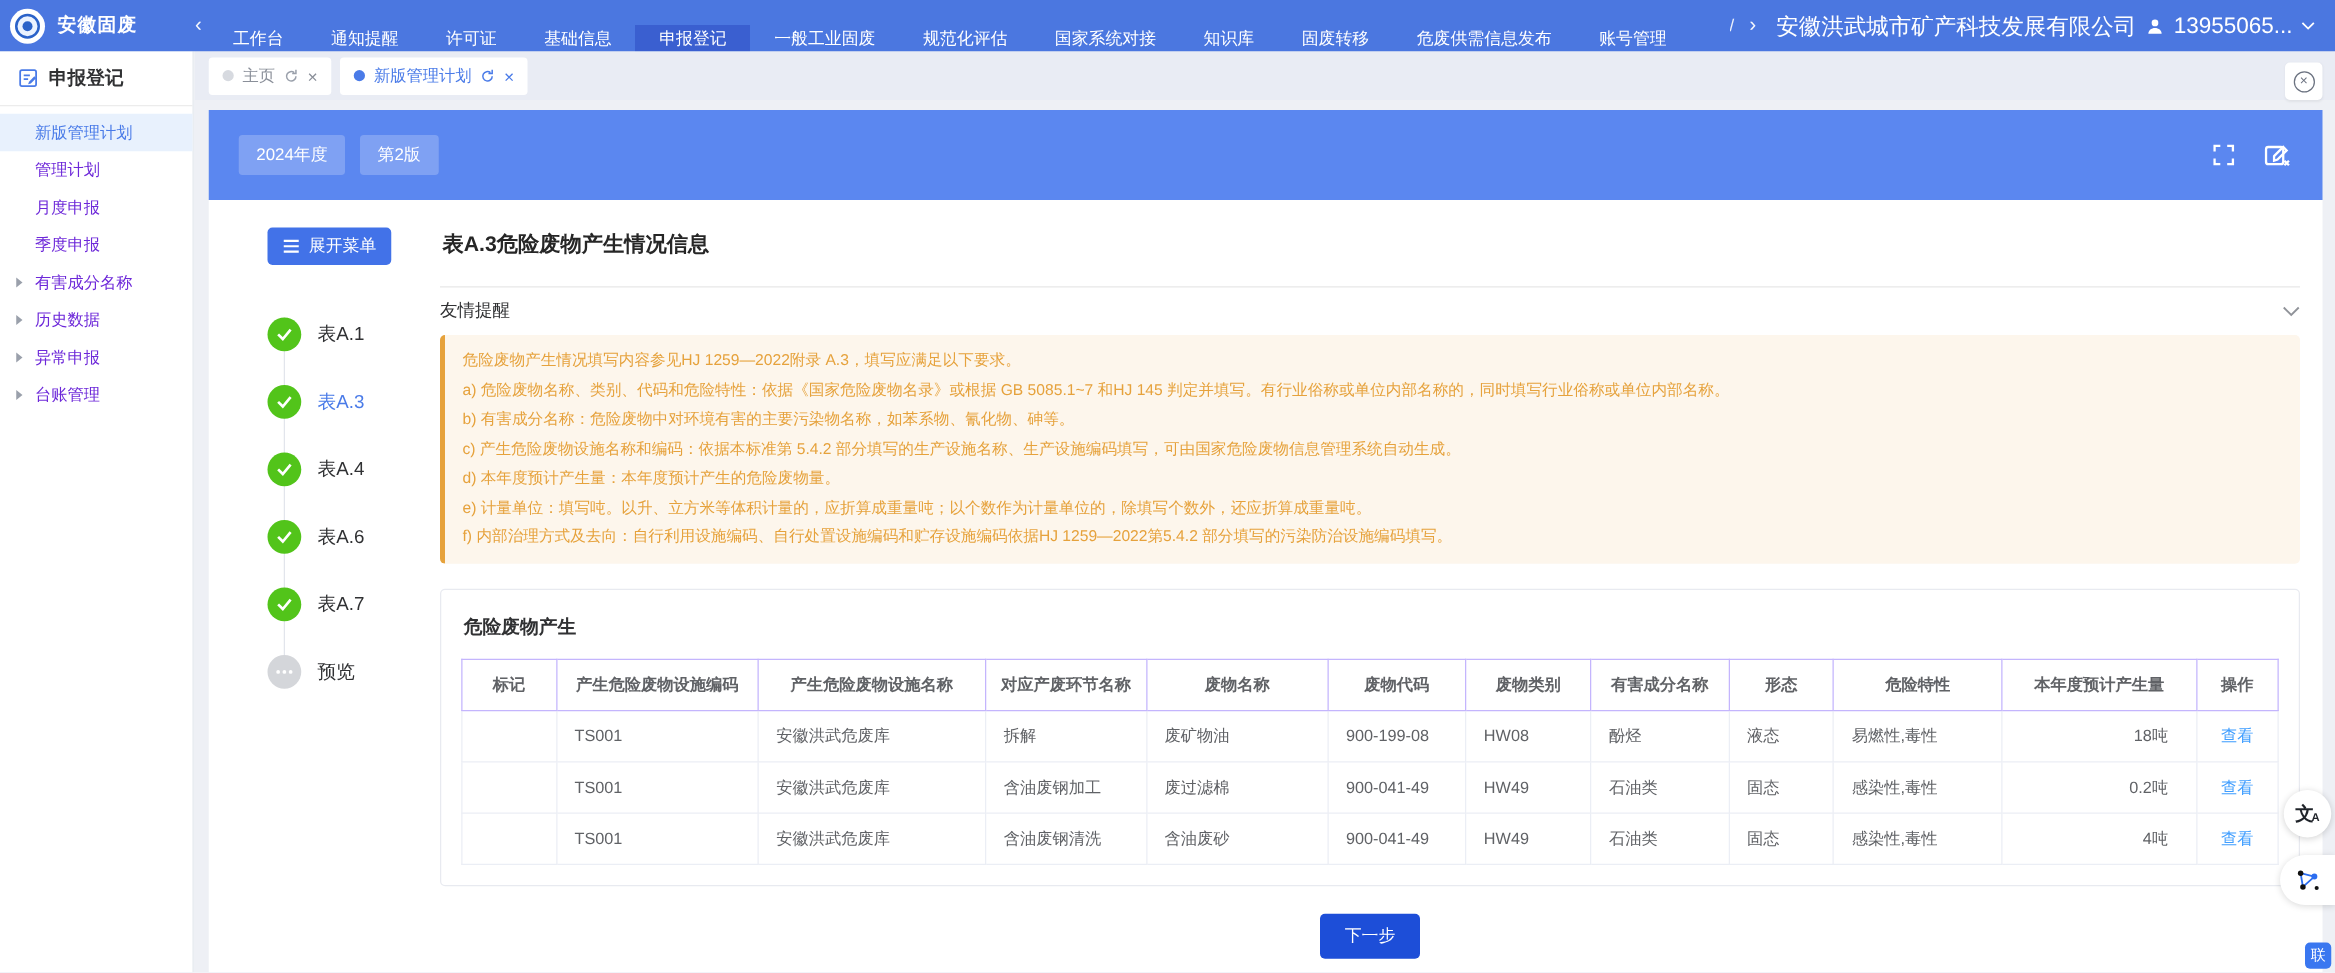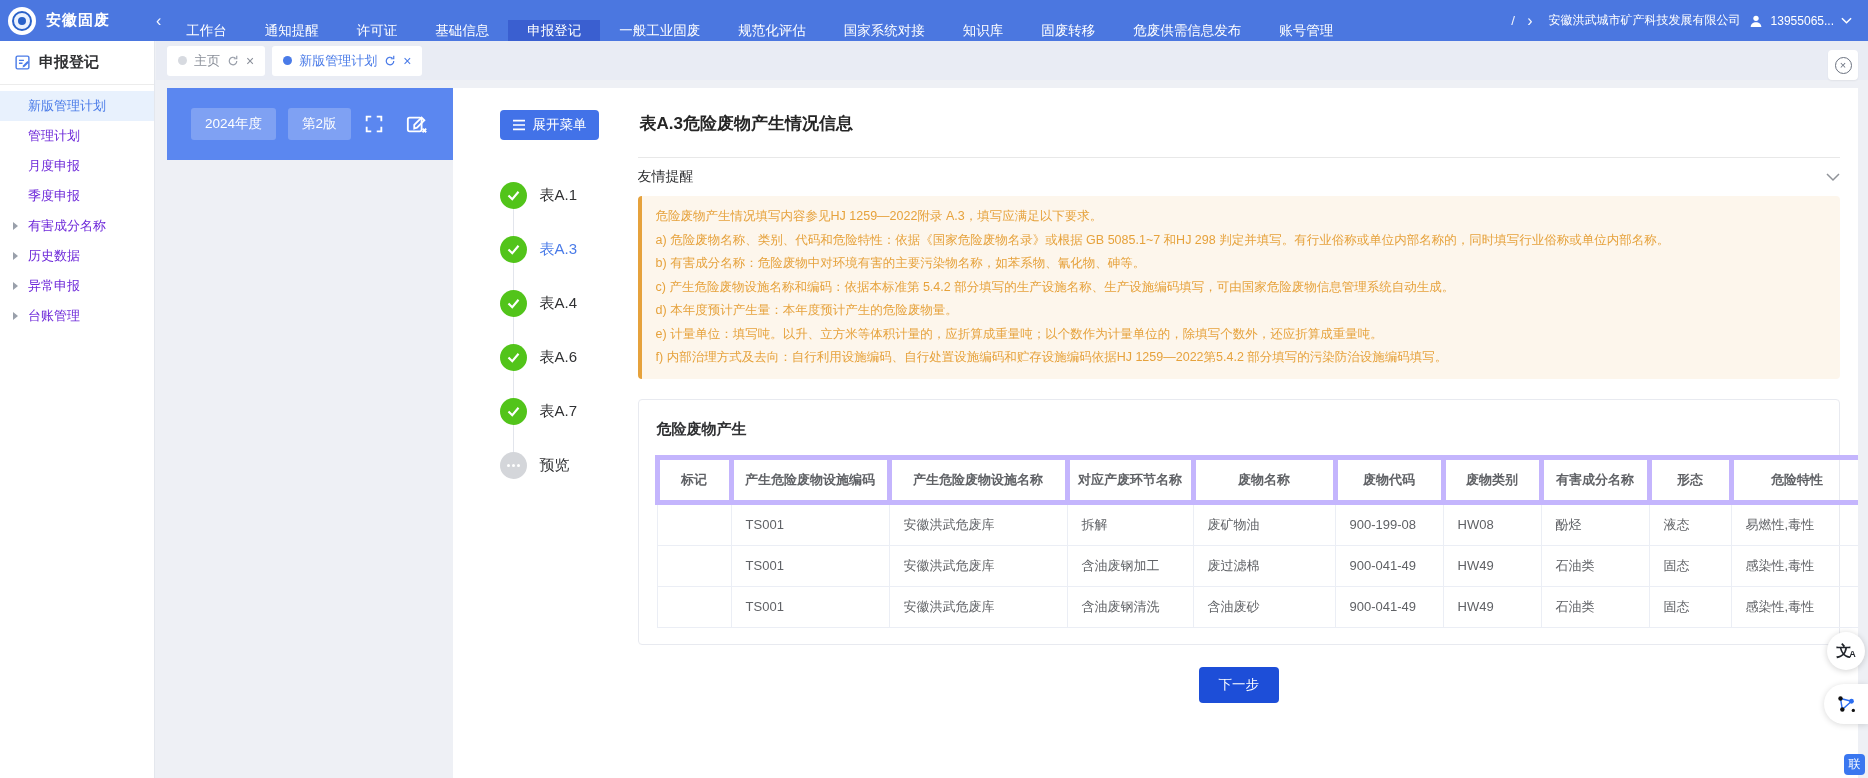--- a/index.html
+++ b/index.html
@@ -13,21 +13,21 @@
   .brand { display:flex; align-items:center; gap:10px; padding:0 14px 0 8px; min-width:150px; }
   .logo { width:28px; height:28px; border-radius:50%; background:#fff; display:flex; align-items:center; justify-content:center; }
   .logo-inner { width:20px; height:20px; border-radius:50%; border:2px solid #2a62c9; background:#eaf2ff; display:block; position:relative; }
   .logo-inner::after { content:''; position:absolute; left:4px; top:4px; width:8px; height:8px; border-radius:50%; background:#2a62c9; }
   .brand-name { font-size:15px; font-weight:bold; letter-spacing:1px; }
   .nav-arrow { font-size:16px; padding:0 6px; cursor:pointer; opacity:.95; }
   .topnav { display:flex; align-items:stretch; height:41px; flex:1; overflow:hidden; }
   .nav-item { display:flex; align-items:center; padding:0 19px; font-size:13.5px; white-space:nowrap; cursor:pointer;margin-top:20px; }
   .nav-item.active { background:#3a5fd0; }
   .nav-partial { width:10px; overflow:hidden; font-size:13.5px; opacity:.9; }
-  .account { display:flex; align-items:center; gap:7px; padding:0 16px 0 10px; font-size:12px; white-space:nowrap; }
+  .account { display:flex; align-items:center; gap:7px; padding:0 16px 0 10px; font-size:18px; white-space:nowrap; }
   .account svg { display:block; }
 
   
   .sidebar { position:absolute; top:41px; left:0; width:155px; bottom:0; background:#fff; border-right:1px solid #e4e7ed; }
   .side-title { display:flex; align-items:center; gap:8px; height:44px; padding-left:14px;
     font-size:15px; color:#303133; font-weight:bold; border-bottom:1px solid #ececec; }
   .side-menu { list-style:none; padding-top:6px; }
   .side-item { display:flex; align-items:center; height:30px; padding-left:28px; font-size:13px;
     color:#6d28d9; cursor:pointer; position:relative; }
   .side-item .caret { position:absolute; left:13px; width:0; height:0;
@@ -41,21 +41,21 @@
     padding:0 11px; font-size:13px; color:#8a8f99; cursor:pointer; }
   .tab .tab-dot { width:9px; height:9px; border-radius:50%; background:#d7dae0; }
   .tab.active { color:#4a7be8; }
   .tab.active .tab-dot { background:#4a7be8; }
   .tab .tab-x { font-size:14px; line-height:1; }
   .closeall { position:absolute; right:10px; top:9px; width:30px; height:30px; background:#fff; border-radius:4px;
     display:flex; align-items:center; justify-content:center; cursor:pointer; box-shadow:0 1px 2px rgba(0,0,0,.06); }
   .closeall .circ { width:17px; height:17px; border:1px solid #6b7280; border-radius:50%;
     display:flex; align-items:center; justify-content:center; font-size:11px; color:#6b7280; }
 
-  .content-wrap { position:absolute; top:47px; left:11px; right:10px; bottom:0; display:flex; flex-direction:row;border-radius:21px; }
+  .content-wrap { position:absolute; top:47px; left:11px; right:10px; bottom:0; display:flex; flex-direction:column;border-radius:21px; }
   .bluebar { height:72px; flex:0 0 auto; background:#5b87f0; display:flex; align-items:center; padding:0 24px; gap:12px; }
   .pill { background:rgba(255,255,255,.22); color:#fff; font-size:13.5px; padding:7px 14px; border-radius:3px; cursor:pointer; }
   .bluebar-icons { margin-left:auto; display:flex; align-items:center; gap:20px; }
   .bluebar-icons svg { display:block; cursor:pointer; }
 
   .card { flex:1; background:#fff; display:flex; overflow:hidden; }
 
   
   .stepper { width:185px; flex:0 0 auto; padding:22px 0 0 47px; }
   .expand-btn { display:inline-flex; align-items:center; gap:7px; background:#4272e8; color:#fff;
@@ -75,21 +75,21 @@
   .page-title { font-size:17px; font-weight:600; color:#262626; padding:10px 0 0 2px; }
   .divider { border:none; border-top:1px solid #e8e8e8; margin:22px 0 0; }
   .reminder-head { display:flex; align-items:center; justify-content:space-between; height:38px; }
   .reminder-head span { font-size:14px; color:#303133; }
   .warning-box { background:#fdf6ec; border-left:4px solid #e6a23c; border-radius:4px; padding:9px 14px; }
   .reminder-line { color:#e6a23c; font-size:12.5px; line-height:23.5px; white-space:nowrap; overflow:hidden; }
 
   .section-box { border:1px solid #e8eaf0; border-radius:4px; margin-top:20px; padding:16px; }
   .section-title { font-size:15px; font-weight:600; color:#303133; padding:4px 0 16px 2px; }
   table { width:100%; border-collapse:collapse; table-layout:fixed; font-size:13px; }
-  th { border:5px solid #c4b5fd; color:#606266; font-weight:bold; padding:11px 6px; text-align:center; white-space:nowrap; overflow:hidden; }
+  th { border:1px solid #c4b5fd; color:#606266; font-weight:bold; padding:11px 6px; text-align:center; white-space:nowrap; overflow:hidden; }
   td { border:1px solid #ebeef5; color:#606266; padding:11px 14px; text-align:left; white-space:nowrap; overflow:hidden; height:40px; }
   th:nth-child(1){width:74px;} th:nth-child(2){width:158px;} th:nth-child(3){width:178px;}
   th:nth-child(4){width:126px;} th:nth-child(5){width:142px;} th:nth-child(6){width:108px;}
   th:nth-child(7){width:98px;} th:nth-child(8){width:108px;} th:nth-child(9){width:82px;}
   th:nth-child(10){width:132px;} th:nth-child(11){width:152px;} th:nth-child(12){width:64px;}
   td:nth-child(11){text-align:right; padding-right:22px;margin-top:28px;}
   td:nth-child(12){text-align:center; padding:3px 6px;}
   .view-link { color:#409eff; cursor:pointer; }
 
   .next-wrap { display:flex; justify-content:center; padding:22px 0 10px; }
@@ -297,21 +297,21 @@
           <h2 class="page-title">表A.3危险废物产生情况信息</h2>
           <hr class="divider">
           <div class="reminder-head">
             <span>友情提醒</span>
             <svg width="14" height="9" viewBox="0 0 14 9">
               <path d="M1 1l6 6 6-6" stroke="#909399" stroke-width="1.5" fill="none"></path>
             </svg>
           </div>
           <div class="warning-box" id="reminders">
               <div class="reminder-line">危险废物产生情况填写内容参见HJ 1259—2022附录 A.3，填写应满足以下要求。</div>
-              <div class="reminder-line">a) 危险废物名称、类别、代码和危险特性：依据《国家危险废物名录》或根据 GB 5085.1~7 和HJ 298 判定并填写。有行业俗称或单位内部名称的，同时填写行业俗称或单位内部名称。</div>
+              <div class="reminder-line">a) 危险废物名称、类别、代码和危险特性：依据《国家危险废物名录》或根据 GB 5085.1~7 和HJ 145 判定并填写。有行业俗称或单位内部名称的，同时填写行业俗称或单位内部名称。</div>
               <div class="reminder-line">b) 有害成分名称：危险废物中对环境有害的主要污染物名称，如苯系物、氰化物、砷等。</div>
               <div class="reminder-line">c) 产生危险废物设施名称和编码：依据本标准第 5.4.2 部分填写的生产设施名称、生产设施编码填写，可由国家危险废物信息管理系统自动生成。</div>
               <div class="reminder-line">d) 本年度预计产生量：本年度预计产生的危险废物量。</div>
               <div class="reminder-line">e) 计量单位：填写吨。以升、立方米等体积计量的，应折算成重量吨；以个数作为计量单位的，除填写个数外，还应折算成重量吨。</div>
               <div class="reminder-line">f) 内部治理方式及去向：自行利用设施编码、自行处置设施编码和贮存设施编码依据HJ 1259—2022第5.4.2 部分填写的污染防治设施编码填写。</div>
             </div>
 
           <div class="section-box">
             <h3 class="section-title">危险废物产生</h3>
             <table>

